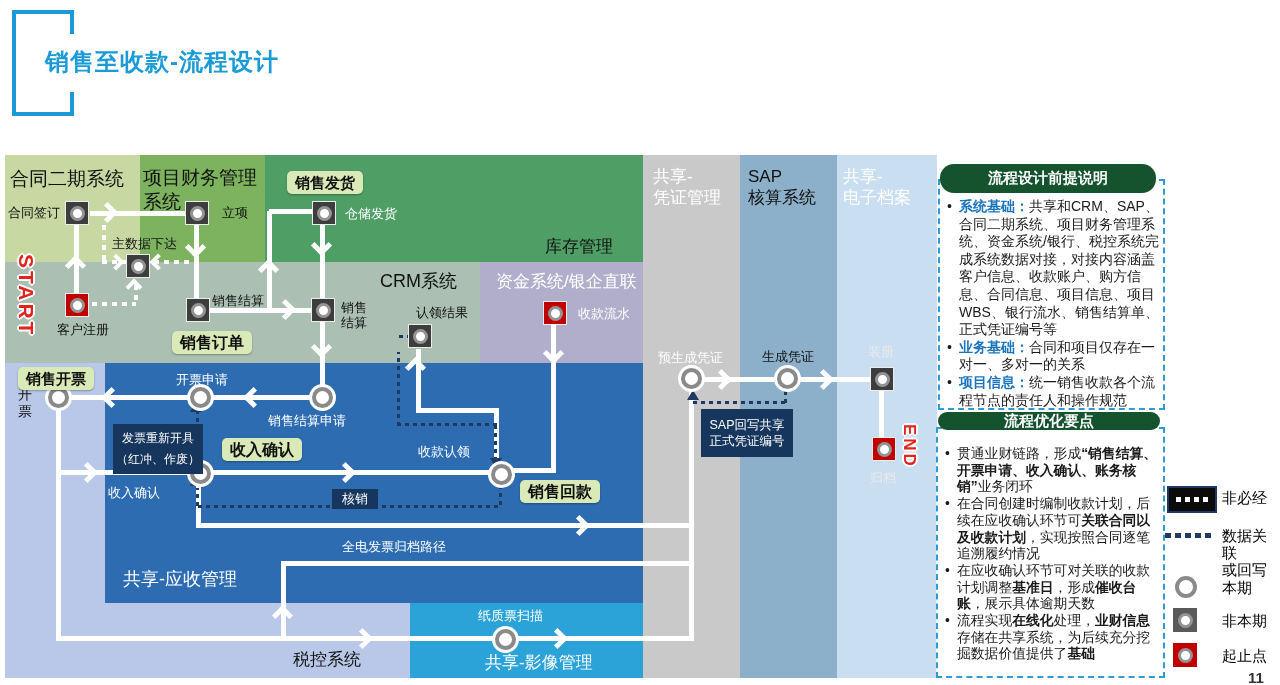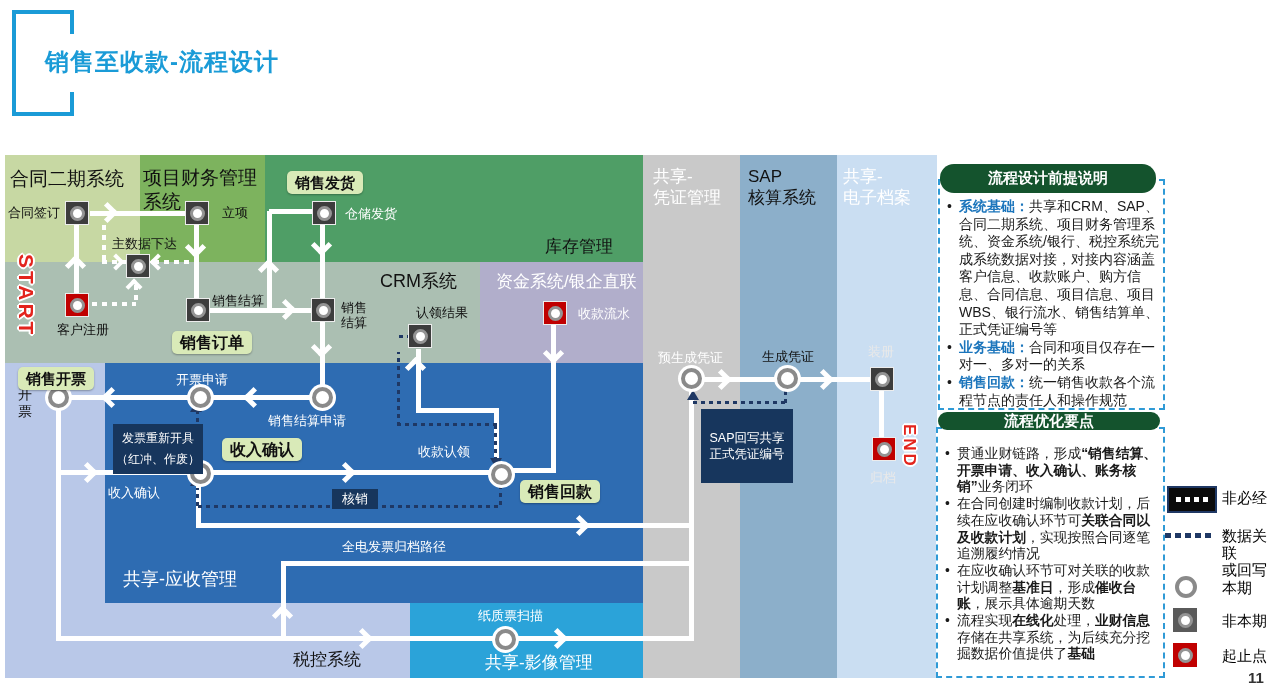--- a/index.html
+++ b/index.html
@@ -220,29 +220,29 @@
 
   <div class="badge" style="left:287px;top:171px;">销售发货</div>
   <div class="badge" style="left:172px;top:331px;font-size:16px;">销售订单</div>
   <div class="badge" style="left:18px;top:367px;">销售开票</div>
   <div class="badge" style="left:222px;top:438px;font-size:16px;">收入确认</div>
   <div class="badge" style="left:520px;top:480px;font-size:16px;">销售回款</div>
 
   <div class="nbox" style="left: 113px; top: 424px; width: 86px; font-size: 12px; line-height: 21px; padding: 4px 2px; white-space: pre-line;">发票重新开具
 （红冲、作废）</div>
   <div class="nbox" style="left: 332px; top: 489px; padding: 1px 10px; font-size: 13px; white-space: pre-line;">核销</div>
-  <div class="nbox" style="left: 701px; top: 409px; width: 92px; font-size: 12.5px; line-height: 16px; padding: 21px 0px; white-space: pre-line;">SAP回写共享
+  <div class="nbox" style="left: 701px; top: 409px; width: 92px; font-size: 12.5px; line-height: 16px; padding: 8px 0px; white-space: pre-line;">SAP回写共享
 正式凭证编号</div>
 
   <div class="pbox" style="left:938px;top:179px;width:227px;height:231px;"></div>
   <div class="phead" style="left:940px;top:164px;width:216px;height:29px;">流程设计前提说明</div>
   <div class="abs" id="prereq-list" style="left:946px;top:198px;width:213px;z-index:9;">
       <div class="pb"><span class="lead">系统基础：</span>共享和CRM、SAP、合同二期系统、项目财务管理系统、资金系统/银行、税控系统完成系统数据对接，对接内容涵盖客户信息、收款账户、购方信息、合同信息、项目信息、项目WBS、银行流水、销售结算单、正式凭证编号等</div>
       <div class="pb"><span class="lead">业务基础：</span>合同和项目仅存在一对一、多对一的关系</div>
-      <div class="pb"><span class="lead">销售回款：</span>统一销售收款各个流程节点的责任人和操作规范</div>
+      <div class="pb"><span class="lead">项目信息：</span>统一销售收款各个流程节点的责任人和操作规范</div>
     </div>
 
   <div class="pbox" style="left:936px;top:427px;width:229px;height:251px;"></div>
   <div class="phead" style="left:938px;top:412px;width:222px;height:18px;">流程优化要点</div>
   <div class="abs" id="optimize-list" style="left:944px;top:446px;width:216px;z-index:9;">
       <div class="pb pb2"><span>贯通业财链路，形成</span><b>“销售结算、开票申请、收入确认、账务核销”</b><span>业务闭环</span></div>
       <div class="pb pb2"><span>在合同创建时编制收款计划，后续在应收确认环节可</span><b>关联合同以及收款计划</b><span>，实现按照合同逐笔追溯履约情况</span></div>
       <div class="pb pb2"><span>在应收确认环节可对关联的收款计划调整</span><b>基准日</b><span>，形成</span><b>催收台账</b><span>，展示具体逾期天数</span></div>
       <div class="pb pb2"><span>流程实现</span><b>在线化</b><span>处理，</span><b>业财信息</b><span>存储在共享系统，为后续充分挖掘数据价值提供了</span><b>基础</b></div>
     </div>

